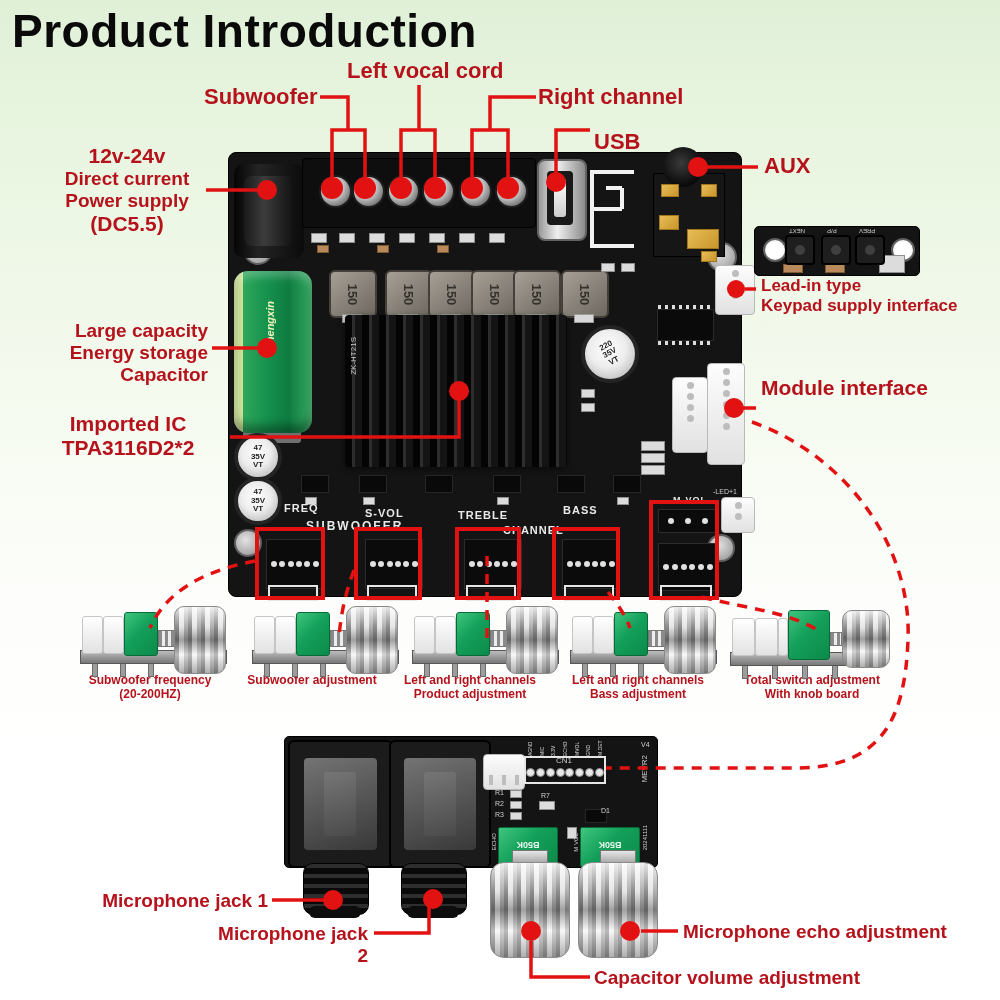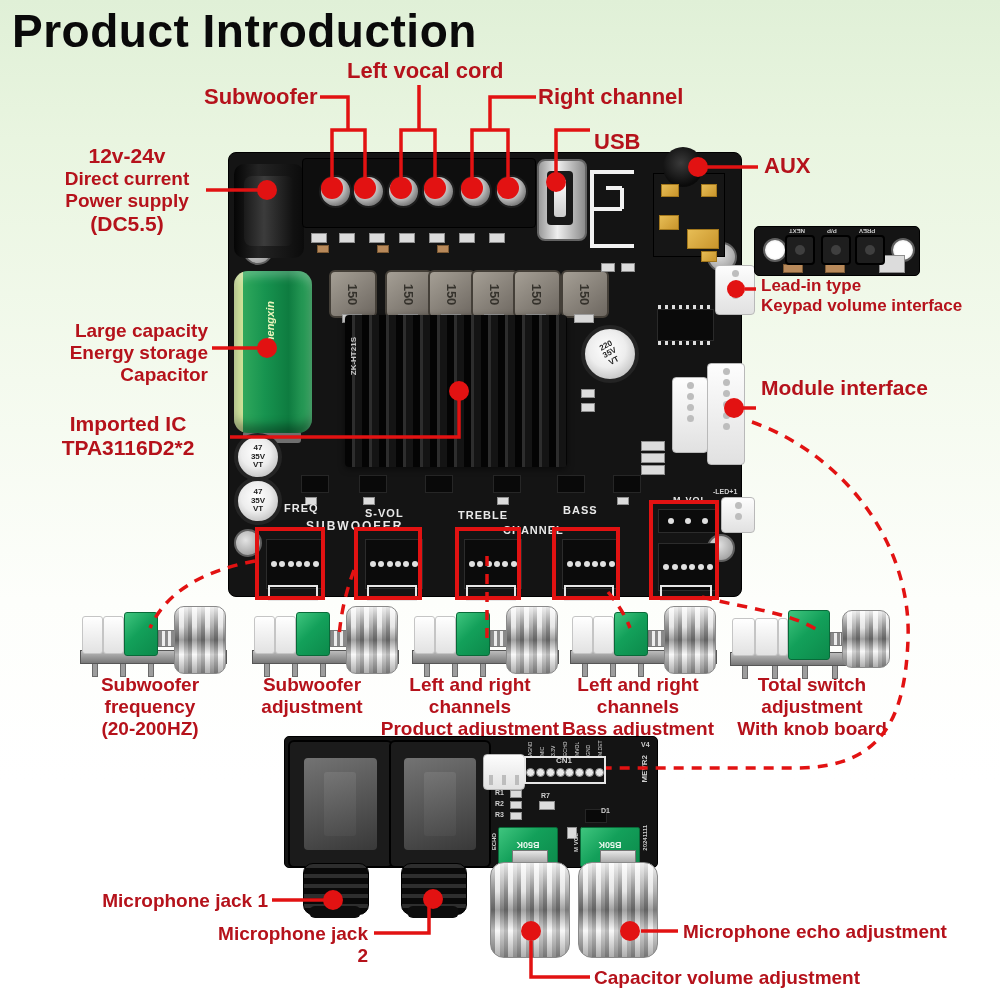--- a/index.html
+++ b/index.html
@@ -2,21 +2,21 @@
 <html><head>
 <meta charset="utf-8">
 <style>
   html,body{margin:0;padding:0}
   body{width:1000px;height:1000px;font-family:"Liberation Sans",sans-serif}
   .stage{position:relative;width:1000px;height:1000px;overflow:hidden;
     background:linear-gradient(180deg,#e0f0d7 0%,#e9f5e0 14%,#f4faee 38%,#fdfefb 60%,#ffffff 78%,#ffffff 100%)}
   .abs{position:absolute}
   .ttl{position:absolute;left:12px;top:4px;font-size:46px;font-weight:bold;color:#0a0a0a;letter-spacing:.5px}
   .lbl{position:absolute;color:#b5121b;font-weight:bold;line-height:1.16;white-space:nowrap}
-  .f22{font-size:22px}.f21{font-size:21px}.f19{font-size:19px}.f18{font-size:17px}.f17{font-size:19px}
+  .f22{font-size:22px}.f21{font-size:21px}.f19{font-size:19px}.f18{font-size:17px}.f17{font-size:12px}
   .ctr{text-align:center;white-space:normal}
   .rgt{text-align:right;white-space:normal}
   .overlay{position:absolute;left:0;top:0;z-index:20;pointer-events:none}
   .pcb{position:absolute;background:#141414;border:1px solid #000;border-radius:8px;z-index:2}
   .silk{position:absolute;color:#e9e9e9;font-weight:bold;font-size:11px;letter-spacing:1px;z-index:6}
   .hole{position:absolute;border-radius:50%;z-index:5;border:2px solid #5f5f5f;
     background:radial-gradient(circle at 40% 38%,#e3e3e3,#b5b5b5 55%,#8a8a8a)}
   .screw{position:absolute;border-radius:50%;z-index:6;border:2px solid #1d1d1d;
     background:radial-gradient(circle at 38% 35%,#ffffff,#d0d0d0 38%,#7f7f7f 72%,#454545)}
   .ind{position:absolute;z-index:5;background:linear-gradient(140deg,#a59f95,#6d6必760 90%,#6d6760);background:linear-gradient(140deg,#a59f95,#6d6760);border:2px solid #443f38;border-radius:6px;display:flex;align-items:center;justify-content:center}
@@ -41,21 +41,21 @@
   .shaft{position:absolute;background:repeating-linear-gradient(90deg,#8a8a8a 0 3px,#ededed 3px 6px);border:1px solid #777;z-index:5}
   .knob{position:absolute;z-index:6;border:1px solid #8a8a8a;border-radius:10px;
     background:linear-gradient(180deg,rgba(255,255,255,.78),rgba(130,130,130,.12) 30%,rgba(25,25,25,.38) 50%,rgba(255,255,255,.38) 72%,rgba(80,80,80,.42)),
       repeating-linear-gradient(90deg,#8f8f8f 0 4px,#f4f4f4 4px 9px,#b7b7b7 9px 13px)}
   .barrel{position:absolute;background:repeating-linear-gradient(0deg,#090909 0 6px,#2e2e2e 6px 10px);border-radius:10px;z-index:6;border:1px solid #000}
   .jackbody{position:absolute;background:#1b1b1b;border:2px solid #000;border-radius:6px;z-index:6}
   .jackin{position:absolute;background:linear-gradient(160deg,#7d7d7d,#3c3c3c);border-radius:4px;z-index:7;opacity:.9}
   .gold{position:absolute;background:linear-gradient(135deg,#e7bd55,#c9952c);border:1px solid #a2771c;z-index:7}
   .btn{position:absolute;background:#1e1e1e;border:2px solid #000;border-radius:4px;z-index:7;display:flex;align-items:center;justify-content:center}
   .btn i{width:10px;height:10px;border-radius:50%;background:#3f3f3f;display:block}
-  .tinyw{position:absolute;color:#cfcfcf;font-weight:bold;z-index:8}
+  .tinyw{position:absolute;color:#cfcfcf;font-weight:normal;z-index:8}
 </style>
 </head>
 <body>
 
 <div class="stage">
 
   <div class="ttl">Product Introduction</div>
 
   <div class="pcb" style="left:228px;top:152px;width:512px;height:443px">
 
@@ -493,21 +493,21 @@
     <div>Capacitor</div>
   </div>
 
   <div class="lbl ctr f21" style="left:28px;top:412px;width:200px">
     <div>Imported IC</div>
     <div>TPA3116D2*2</div>
   </div>
 
   <div class="lbl f18" style="left:761px;top:276px">
     <div>Lead-in type</div>
-    <div>Keypad volume interface</div>
+    <div>Keypad supply interface</div>
   </div>
 
   <div class="lbl f21" style="left:761px;top:376px">
     <div>Module interface</div>
   </div>
 
   <div class="lbl ctr f17" style="left:58px;top:674px;width:184px">
     <div>Subwoofer frequency</div>
     <div>(20-200HZ)</div>
   </div>

